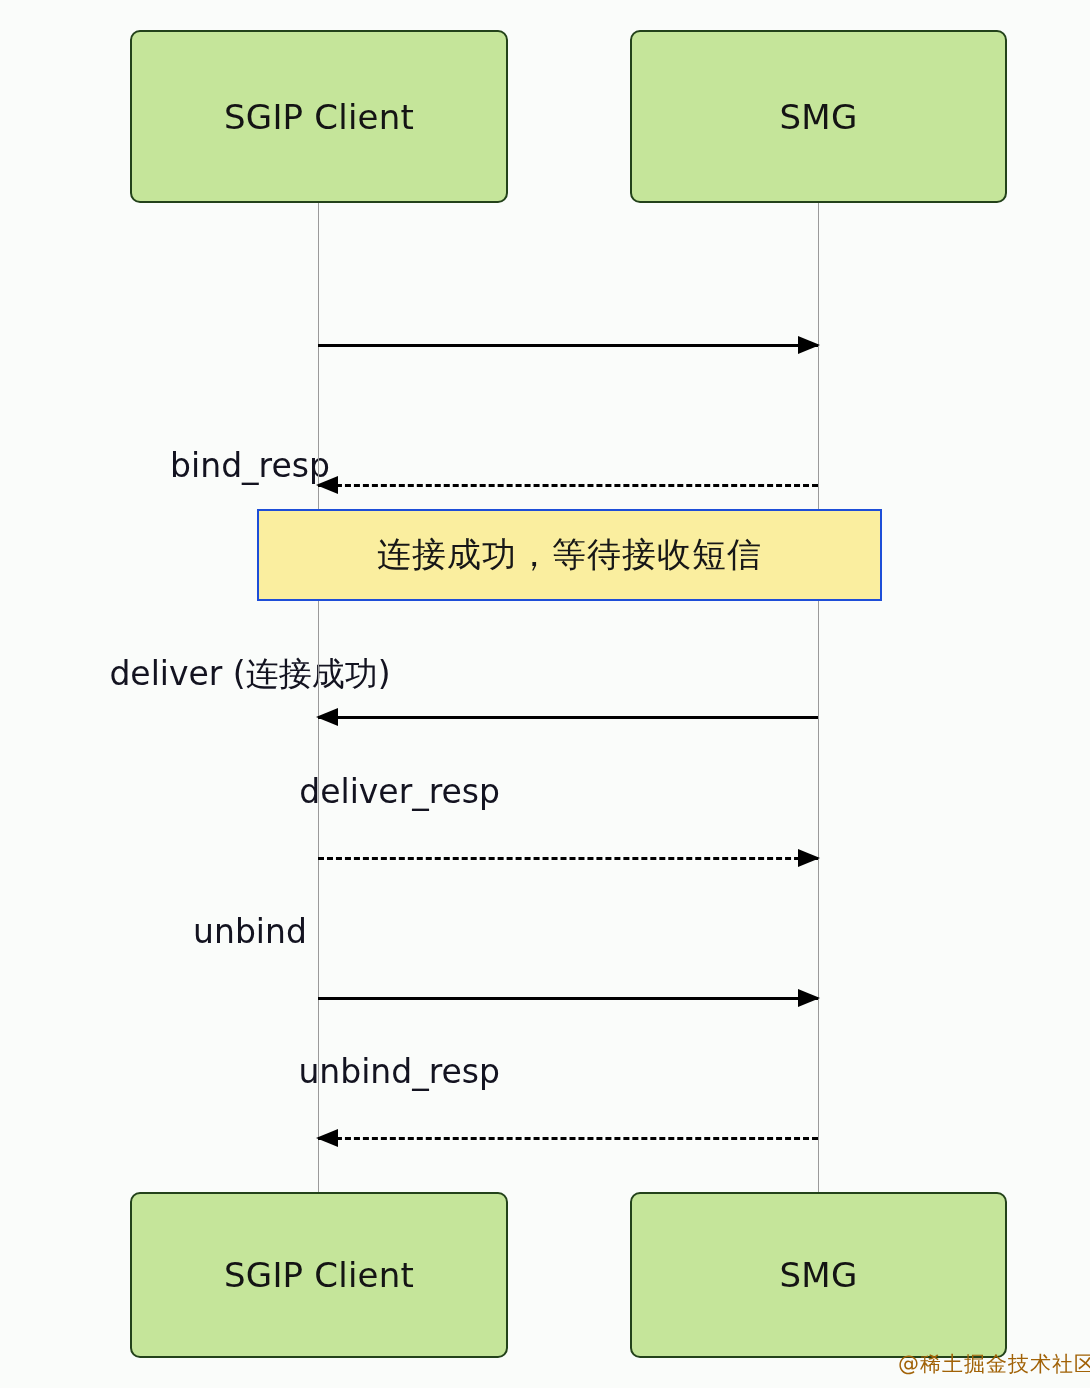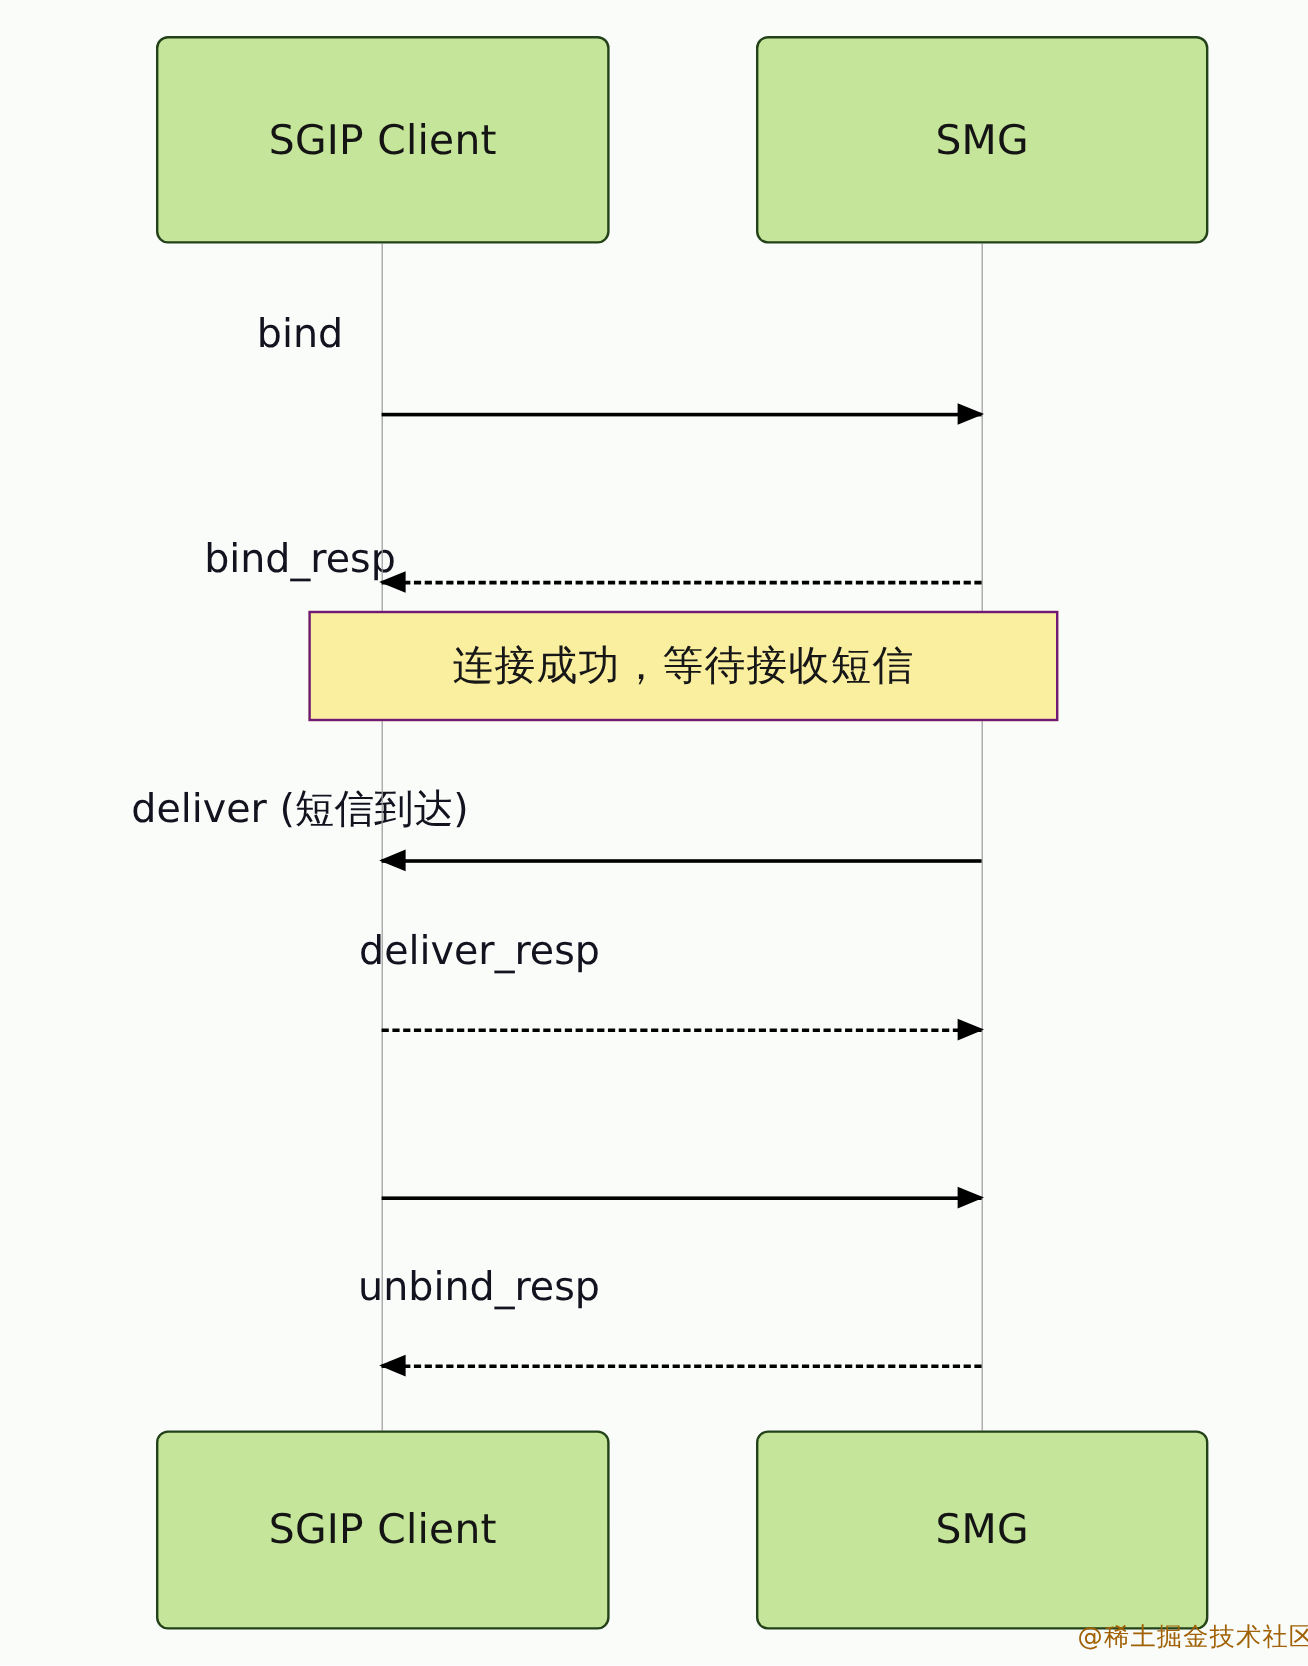--- a/index.html
+++ b/index.html
@@ -103,21 +103,21 @@
 
   
   #note-box {
     position: absolute;
     left: 257px;
     top: 509px;
     width: 625px;
     height: 92px;
     box-sizing: border-box;
     background: #faee9f;
-    border: 2px solid #701a75;
+    border: 2px solid #1d4ed8;
     display: flex;
     align-items: center;
     justify-content: center;
     z-index: 6;
   }
   #note-box .note-text {
     font-size: 34px;
     color: #171717;
     letter-spacing: 1px;
   }
@@ -141,48 +141,48 @@
   <div class="lifeline" id="lifeline-client"></div>
   <div class="lifeline" id="lifeline-smg"></div>
 
   <div class="participant" id="p-client-top">
     <span class="p-label">SGIP Client</span>
   </div>
   <div class="participant" id="p-smg-top">
     <span class="p-label">SMG</span>
   </div>
 
-  <div class="msg-label" style="top: 258px;">bind</div>
   <div class="message" style="top: 345px;">
     <div class="msg-line"></div>
     <div class="arrow-head right"></div>
   </div>
 
   <div class="msg-label" style="top: 398px; margin-top: 48px;">bind_resp</div>
   <div class="message" style="top: 485px;">
     <div class="msg-line dashed"></div>
     <div class="arrow-head left"></div>
   </div>
 
   <div id="note-box">
     <span class="note-text">连接成功，等待接收短信</span>
   </div>
 
-  <div class="msg-label" style="top: 652px;">deliver (短信到达)</div>
+  <div class="msg-label" style="top: 652px;">deliver (连接成功)</div>
   <div class="message" style="top: 717px;">
     <div class="msg-line"></div>
     <div class="arrow-head left"></div>
   </div>
 
   <div class="msg-label" style="top: 772px; text-align: right;">deliver_resp</div>
   <div class="message" style="top: 858px;">
     <div class="msg-line dashed"></div>
     <div class="arrow-head right"></div>
   </div>
 
+  <div class="msg-label" style="top: 912px;">unbind</div>
   <div class="message" style="top: 998px;">
     <div class="msg-line"></div>
     <div class="arrow-head right"></div>
   </div>
 
   <div class="msg-label" style="top: 1052px; text-align: right;">unbind_resp</div>
   <div class="message" style="top: 1138px;">
     <div class="msg-line dashed"></div>
     <div class="arrow-head left"></div>
   </div>

